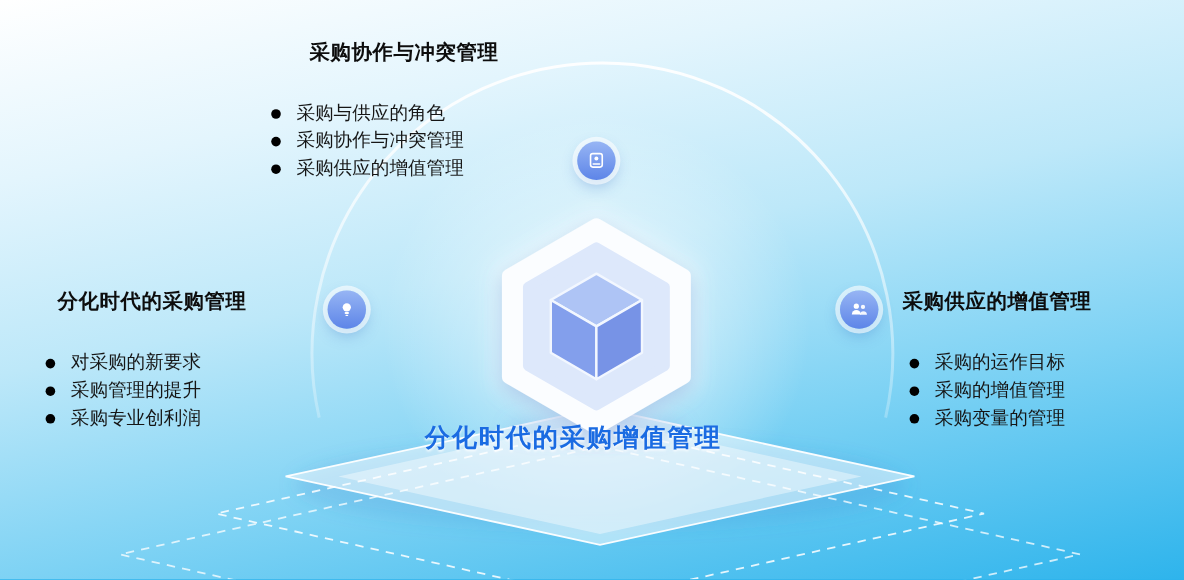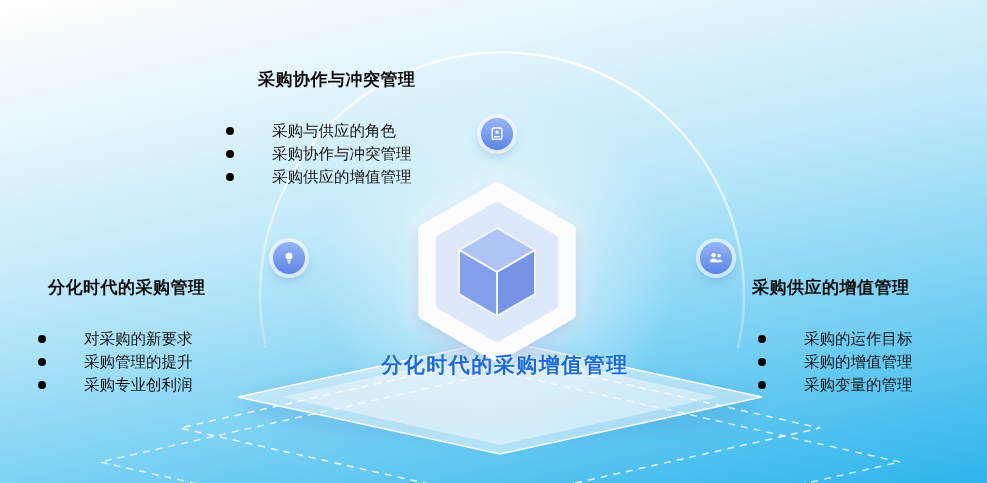--- a/index.html
+++ b/index.html
@@ -26,45 +26,45 @@
     position:absolute;width:32px;height:32px;border-radius:50%;
     background:linear-gradient(180deg,#97b5f4 0%,#5d85e8 100%);
     box-shadow:0 0 0 4px rgba(255,255,255,0.6),0 5px 12px rgba(47,96,190,0.35);
     display:flex;align-items:center;justify-content:center;
   }
   .node-top{left:481px;top:118px;}
   .node-left{left:273px;top:242px;}
   .node-right{left:700px;top:242px;}
   .node svg{width:18px;height:18px;display:block;}
   
-  .section{position:absolute;color:#111;margin-top:36px;}
+  .section{position:absolute;color:#111;}
   .section h3{
     margin:0;font-size:17px;font-weight:700;color:#0d0d0d;
     letter-spacing:0.5px;white-space:nowrap;
   }
   .section ul{list-style:none;margin:0;padding:0;}
   .section li{
     display:flex;align-items:center;
-    font-size:15.5px;line-height:23px;color:#161616;white-space:nowrap;gap:25px;
+    font-size:15.5px;line-height:23px;color:#161616;white-space:nowrap;
   }
   .section li .dot{
     width:8px;height:8px;border-radius:50%;background:#000;
     margin-right:13px;flex:0 0 auto;
   }
   .section-top{left:226px;top:32px;}
   .section-top h3{padding-left:32px;margin-bottom:28px;}
   .section-left{left:38px;top:240px;}
   .section-left h3{padding-left:10px;margin-bottom:28px;}
   .section-right{left:752px;top:240px;}
   .section-right h3{margin-bottom:28px;}
   .section-right ul{margin-left:6px;}
   
   .center-title{
-    position:absolute;left:335px;top:351px;width:340px;
-    text-align:center;font-size:21px;font-weight:700;letter-spacing:1.5px;
+    position:absolute;left:354px;top:351px;width:340px;
+    text-align:left;font-size:21px;font-weight:700;letter-spacing:1.5px;
     color:#1a6be2;text-shadow:0 1px 2px rgba(255,255,255,0.85);
     white-space:nowrap;
   }
 </style>
 </head>
 <body>
 
 <div class="stage">
 
   <div class="center-glow"></div>

